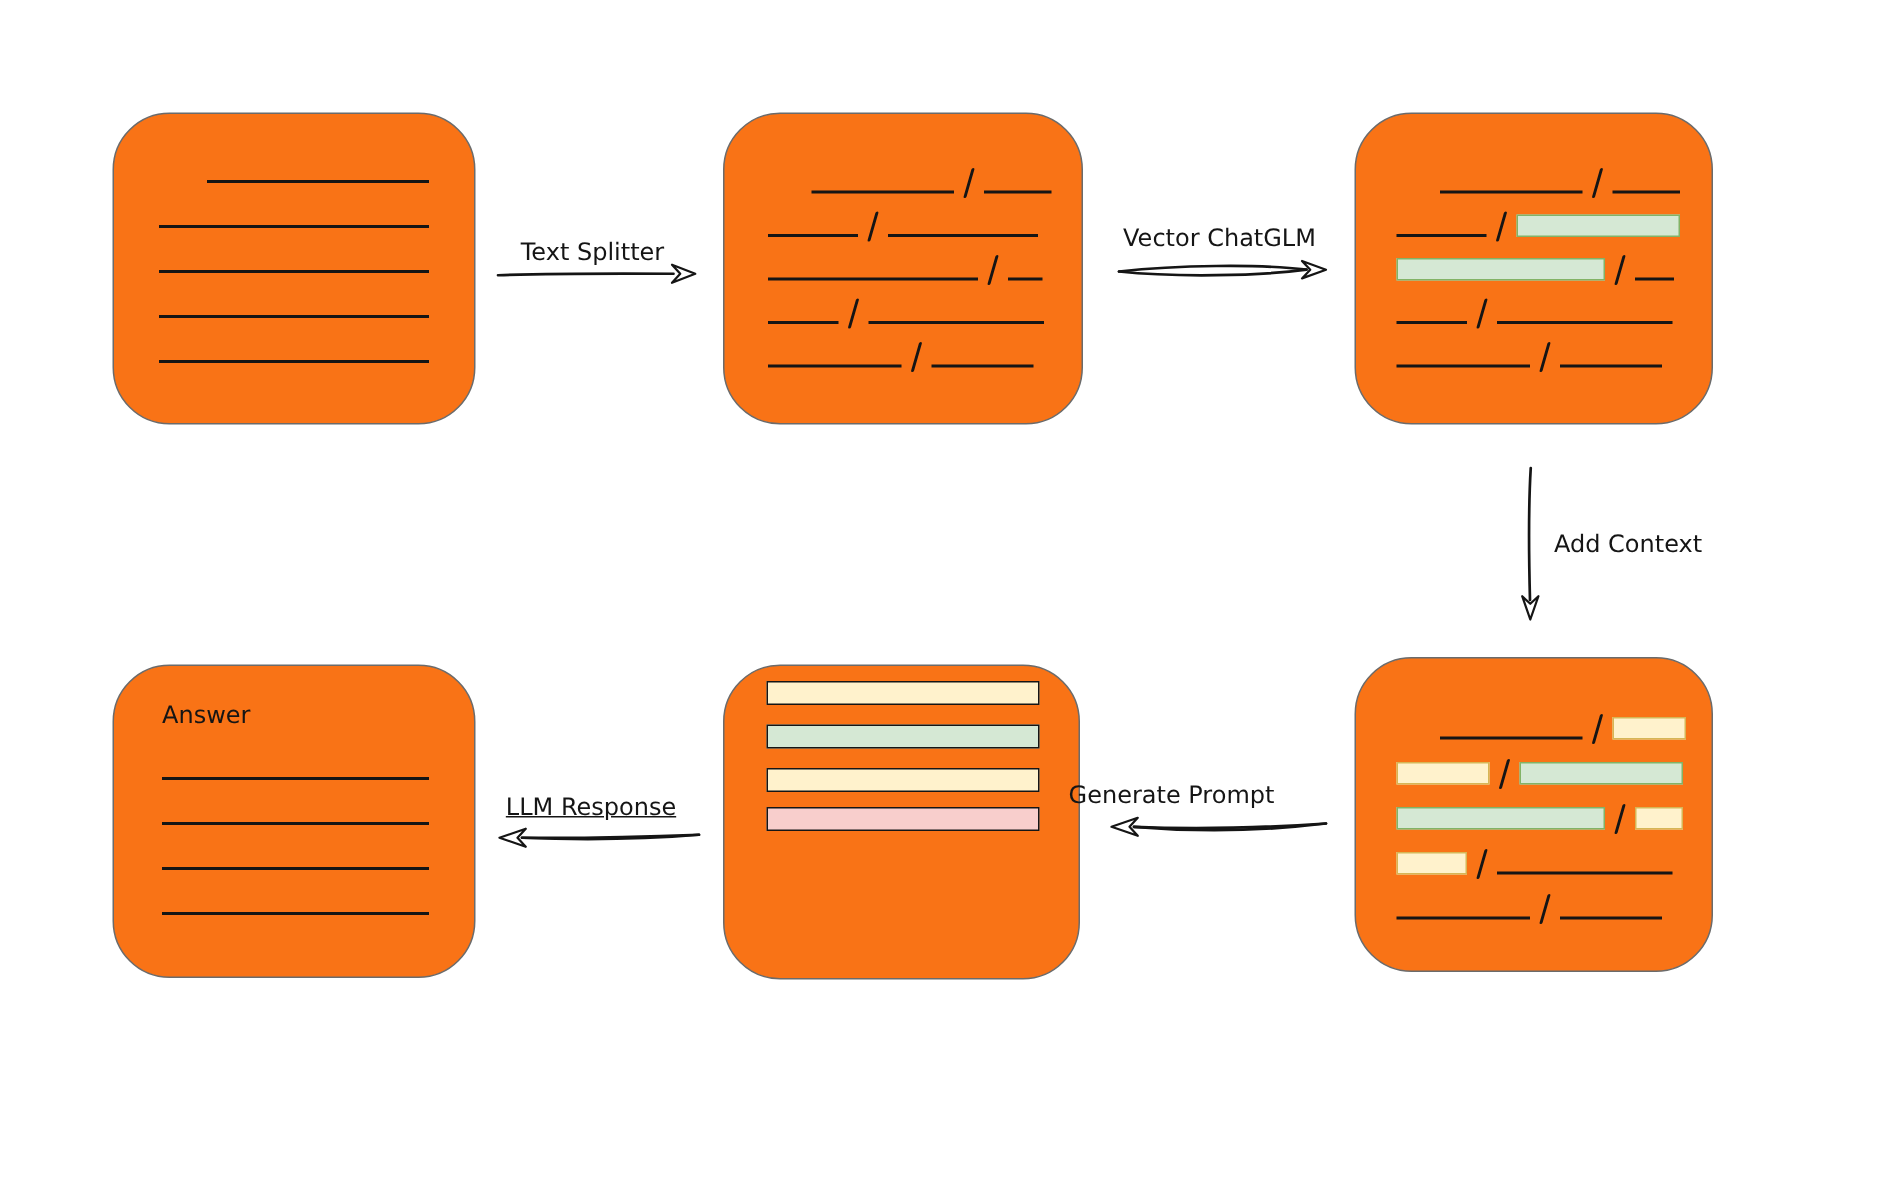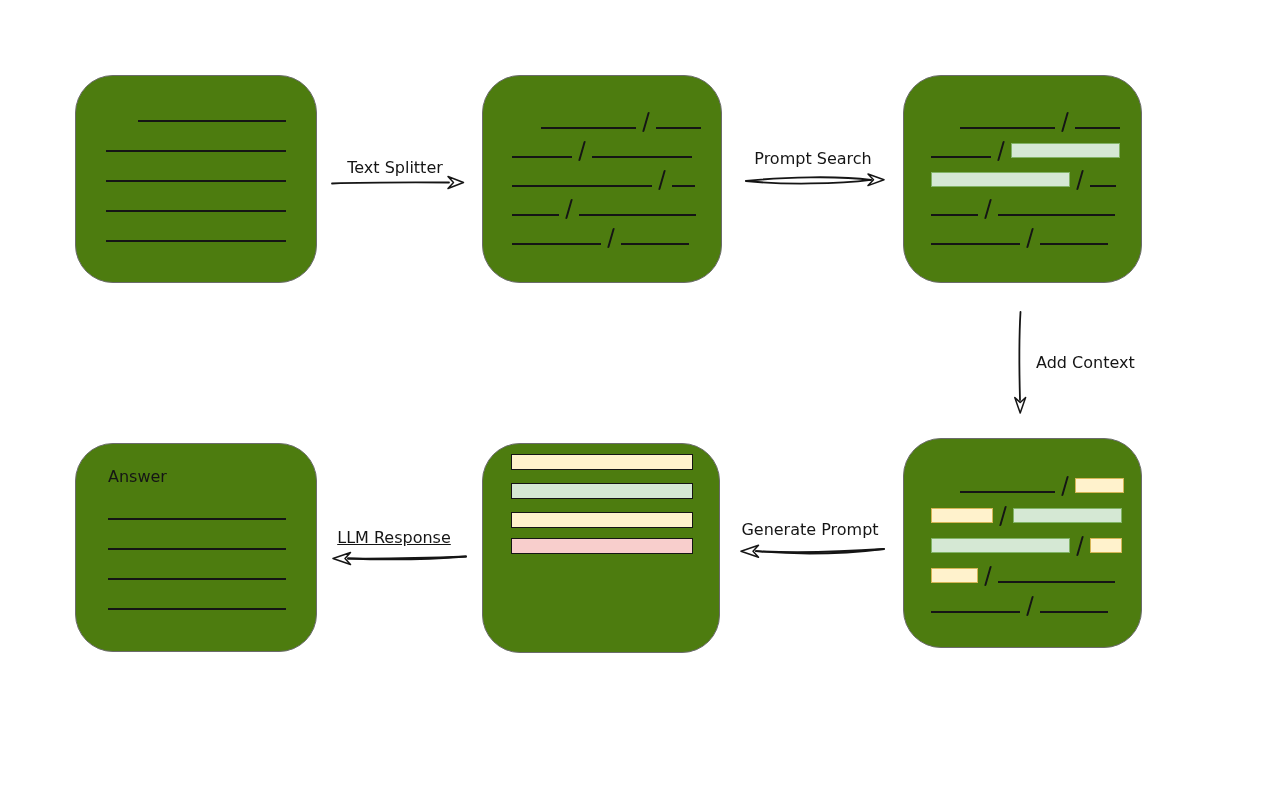--- a/index.html
+++ b/index.html
@@ -11,21 +11,21 @@
     --bg:#ffffff;
   }
   html,body{margin:0;padding:0;background:#fff;}
   #canvas{
     position:relative; width:1262px; height:792px; background:var(--bg);
     font-family:"DejaVu Sans", sans-serif; color:var(--ink); overflow:hidden;
   }
   .box{
     position:absolute; box-sizing:border-box;
     border:1.6px solid var(--box-stroke);
-    border-radius:38px; background:#4d7c0f;
+    border-radius:38px; background:#f97316;
   }
   .row{display:flex; align-items:flex-end; column-gap:9px;}
   .rows-29 .row{height:29px;}
   .rows-30 .row{height:30px;}
   .seg-line{display:inline-block; border-bottom:2px solid var(--ink); height:2px;}
   .seg-slash{display:inline-block; width:2px; height:20px; background:var(--ink);
     transform:skewX(-16deg); margin-bottom:-3px; border-radius:1px;}
   .seg-chunk{display:inline-block; height:13px; border:1.5px solid;}
   .chunk-green{background:var(--green-fill); border-color:var(--green-stroke);}
   .chunk-yellow{background:var(--yellow-fill); border-color:var(--yellow-stroke);}
@@ -178,34 +178,34 @@
         </div>
       </div>
   </div>
 
   <div class="diagram-label centered" style="left:327px; top:158px; width:136px;">Text Splitter</div>
   <svg class="arrow-svg" style="left:330px; top:172px;" width="136" height="20" viewBox="0 0 136 20">
     <path d="M2 11.5 C40 10.2, 85 10.3, 119 10.5"></path>
     <path class="head" d="M118 4.5 L133.5 10.5 L118 16.5 L123.5 10.5 Z"></path>
   </svg>
 
-  <div class="diagram-label centered" style="left:744px; top:149px; width:138px;">Prompt Search</div>
+  <div class="diagram-label centered" style="left:744px; top:149px; width:138px;">Vector ChatGLM</div>
   <svg class="arrow-svg" style="left:744px; top:170px;" width="142" height="20" viewBox="0 0 142 20">
     <path d="M2 11 C40 15, 95 14, 127 9.8"></path>
     <path d="M2 11 C40 6.8, 95 5.8, 127 9.8"></path>
     <path class="head" d="M124 4 L140 9.8 L124 15.6 L129.5 9.8 Z"></path>
   </svg>
 
   <svg class="arrow-svg" style="left:1010px; top:310px;" width="20" height="106" viewBox="0 0 20 106">
     <path d="M10.5 2 C8.8 30, 9.2 60, 10 90"></path>
     <path class="head" d="M4.8 87.5 L10.2 103 L15.6 87.5 L10.2 92.5 Z"></path>
   </svg>
   <div class="diagram-label" style="left:1036px; top:353px;">Add Context</div>
 
-  <div class="diagram-label centered" style="left:735px; top:520px; width:150px;">Generate Prompt</div>
+  <div class="diagram-label centered" style="left:706px; top:520px; width:150px;">Generate Prompt</div>
   <svg class="arrow-svg" style="left:736px; top:542px;" width="150" height="18" viewBox="0 0 150 18">
     <path d="M148 7 C100 12.8, 55 12.2, 20 9.2"></path>
     <path d="M148 7 C100 10.2, 55 10.8, 20 9.2"></path>
     <path class="head" d="M22.5 3.2 L5 9.2 L22.5 15.2 L17 9.2 Z"></path>
   </svg>
 
   <div class="diagram-label centered" style="left:326px; top:528px; width:136px;text-decoration:underline;">LLM Response</div>
   <svg class="arrow-svg" style="left:328px; top:549px;" width="140" height="18" viewBox="0 0 140 18">
     <path d="M138 7.5 C95 11, 58 11, 20 9.5"></path>
     <path d="M138 7.5 C95 9.2, 58 9.8, 20 9.5"></path>

